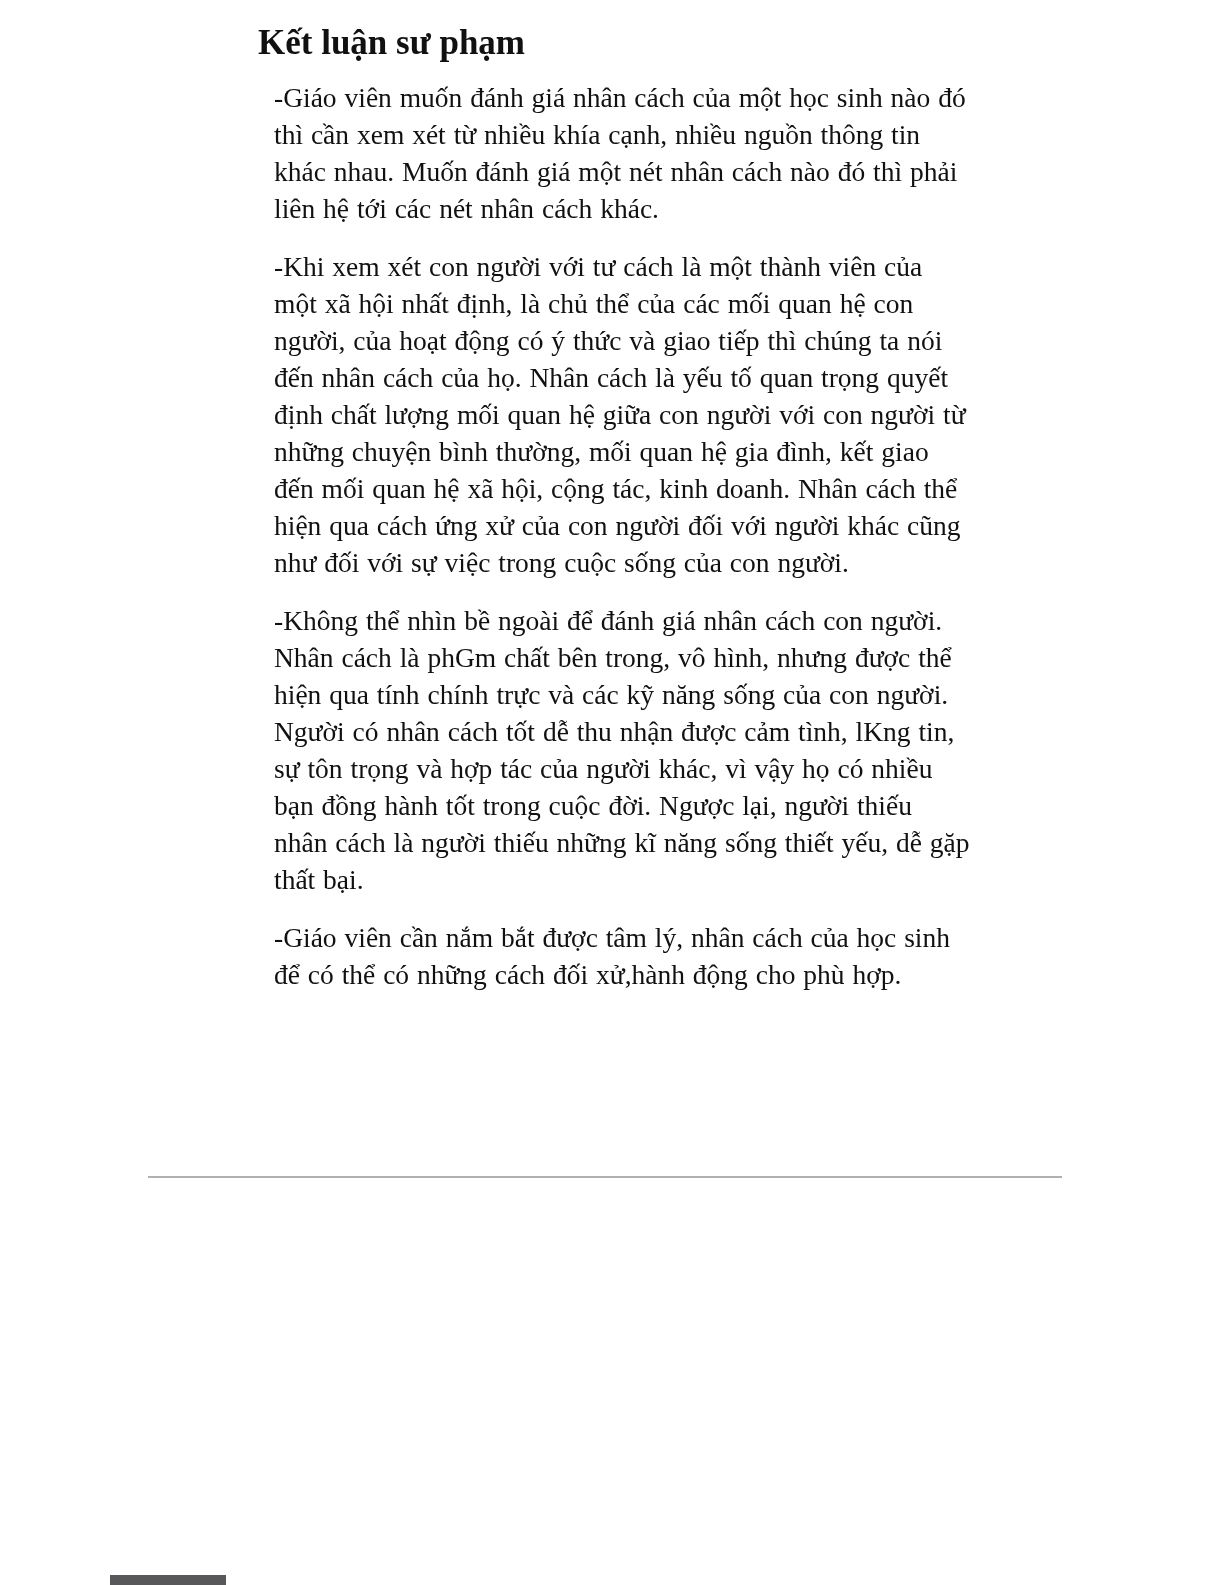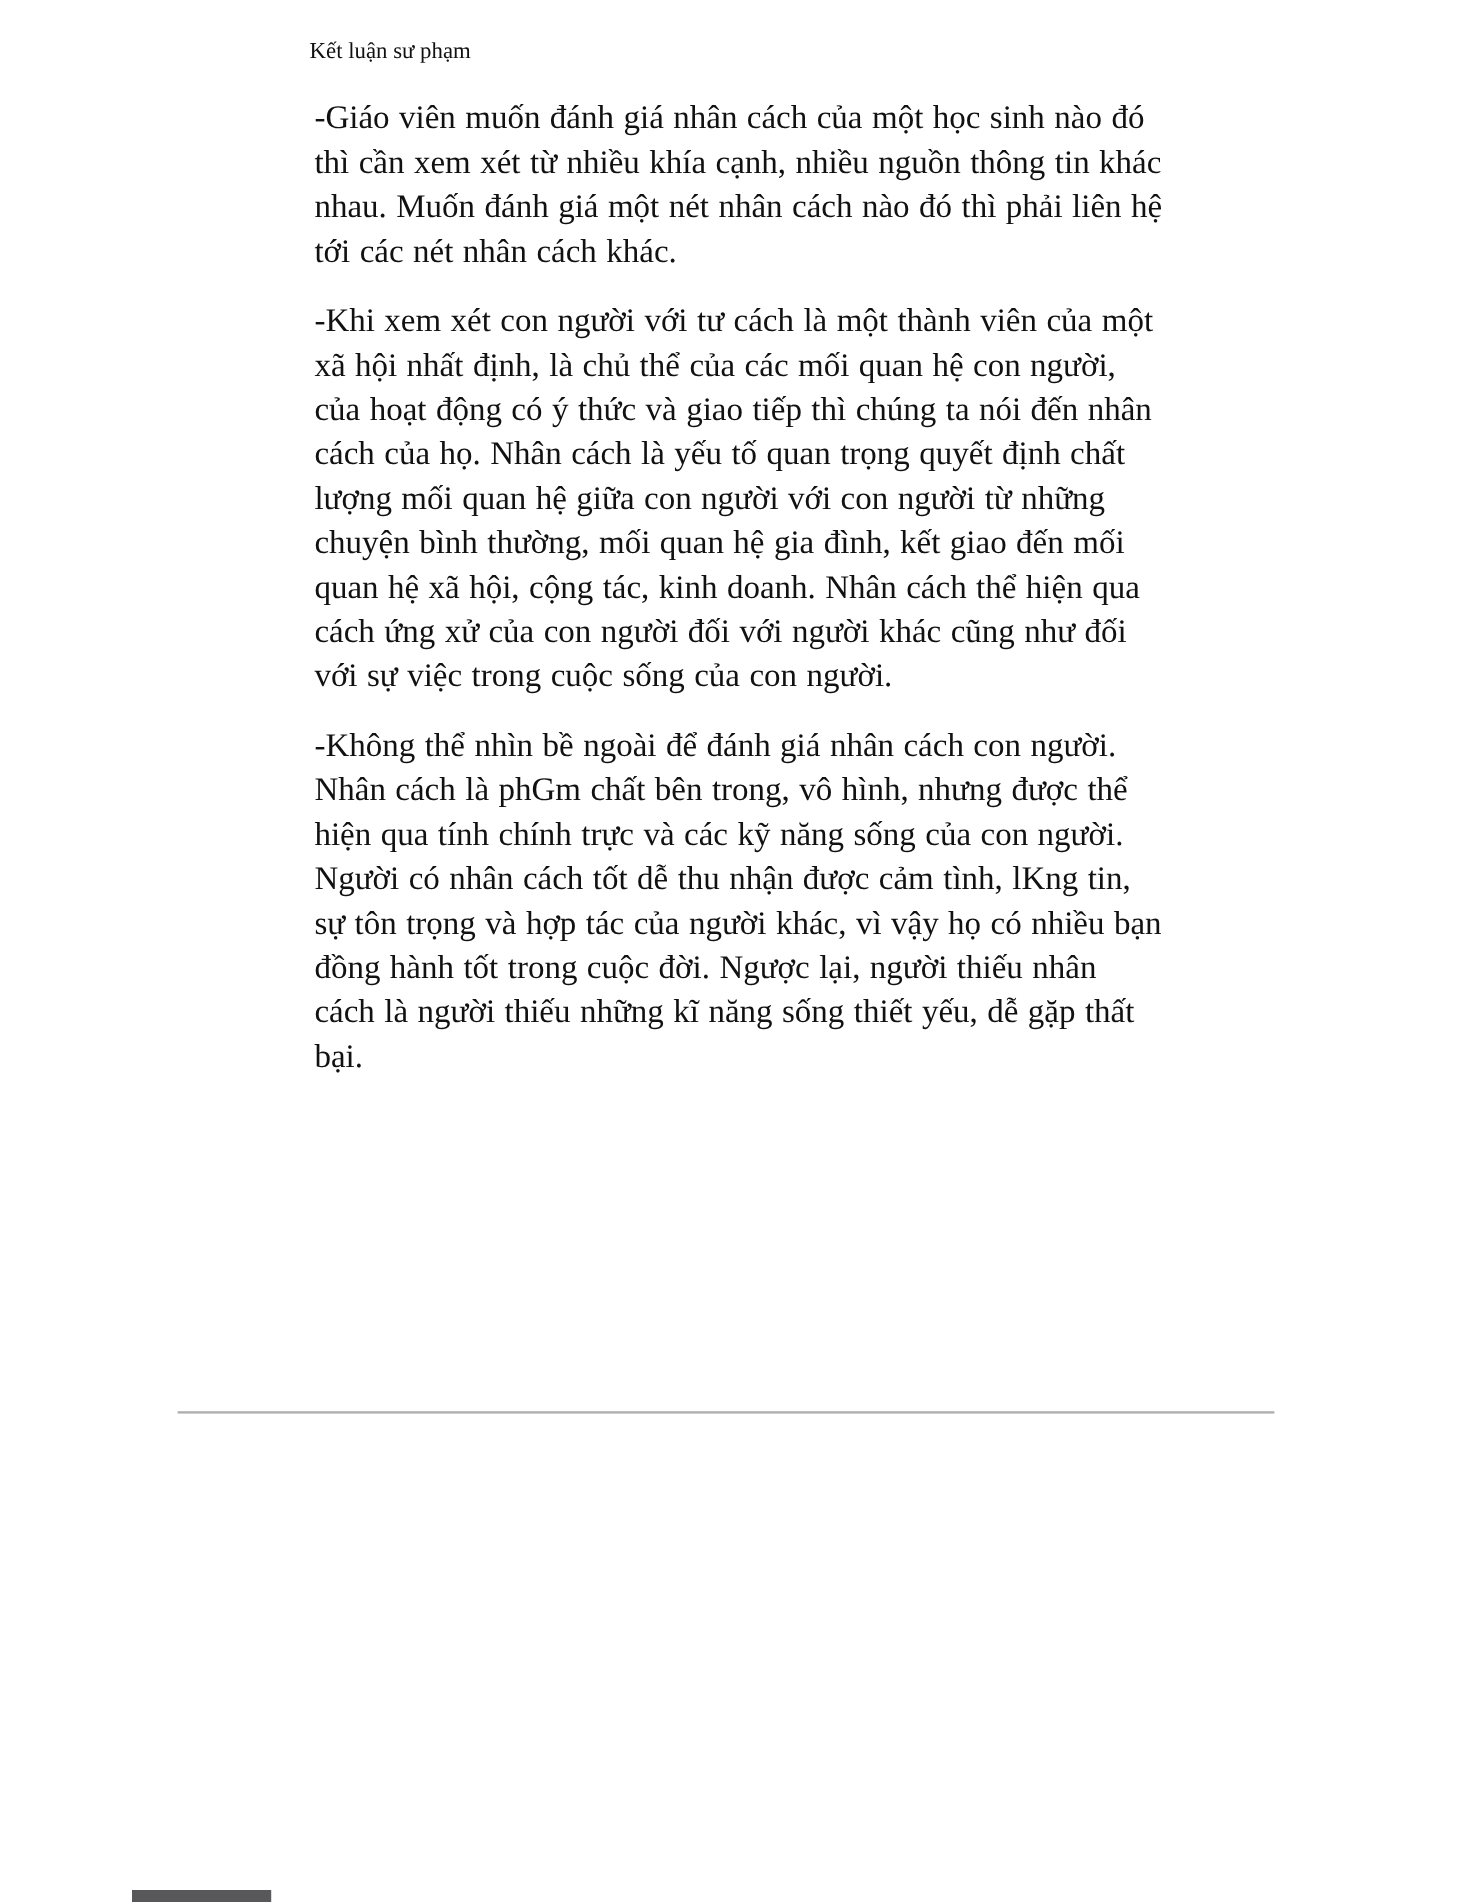--- a/index.html
+++ b/index.html
@@ -15,29 +15,29 @@
     color: #111111;
     overflow: hidden;
   }
   .doc-content {
     position: absolute;
     left: 258px;
     top: 24px;
     width: 712px;
   }
   .doc-title {
-    font-size: 19px;
-    font-weight: normal;
+    font-size: 35px;
+    font-weight: bold;
     line-height: 37px;
     margin: 0 0 18px 0;
   }
   .para {
     font-size: 27.5px;
     line-height: 37px;
-    margin: 0 0 21px 4px;
+    margin: 0 0 21px 16px;
     text-align: left;
     word-spacing: 1px;
   }
   .rule {
     position: absolute;
     left: 148px;
     top: 1176px;
     width: 914px;
     height: 0;
     border: none;
@@ -59,17 +59,18 @@
 <div class="doc-content">
   <h1 class="doc-title">Kết luận sư phạm</h1>
 
   <p class="para">-Giáo viên muốn đánh giá nhân cách của một học sinh nào đó thì cần xem xét từ nhiều khía cạnh, nhiều nguồn thông tin khác nhau. Muốn đánh giá một nét nhân cách nào đó thì phải liên hệ tới các nét nhân cách khác.</p>
 
 
   <p class="para">-Khi xem xét con người với tư cách là một thành viên của một xã hội nhất định, là chủ thể của các mối quan hệ con người, của hoạt động có ý thức và giao tiếp thì chúng ta nói đến nhân cách của họ. Nhân cách là yếu tố quan trọng quyết định chất lượng mối quan hệ giữa con người với con người từ những chuyện bình thường, mối quan hệ gia đình, kết giao đến mối quan hệ xã hội, cộng tác, kinh doanh. Nhân cách thể hiện qua cách ứng xử của con người đối với người khác cũng như đối với sự việc trong cuộc sống của con người.</p>
 
   <p class="para">-Không thể nhìn bề ngoài để đánh giá nhân cách con người. Nhân cách là phGm chất bên trong, vô hình, nhưng được thể hiện qua tính chính trực và các kỹ năng sống của con người. Người có nhân cách tốt dễ thu nhận được cảm tình, lKng tin, sự tôn trọng và hợp tác của người khác, vì vậy họ có nhiều bạn đồng hành tốt trong cuộc đời. Ngược lại, người thiếu nhân cách là người thiếu những kĩ năng sống thiết yếu, dễ gặp thất bại.</p>
 
+  <p class="para">-Giáo viên cần nắm bắt được tâm lý, nhân cách của học sinh để có thể có những cách đối xử,hành động cho phù hợp.</p>
 </div>
 
 <hr class="rule">
 
 <div class="bottom-bar"></div>
 
 </body></html>

